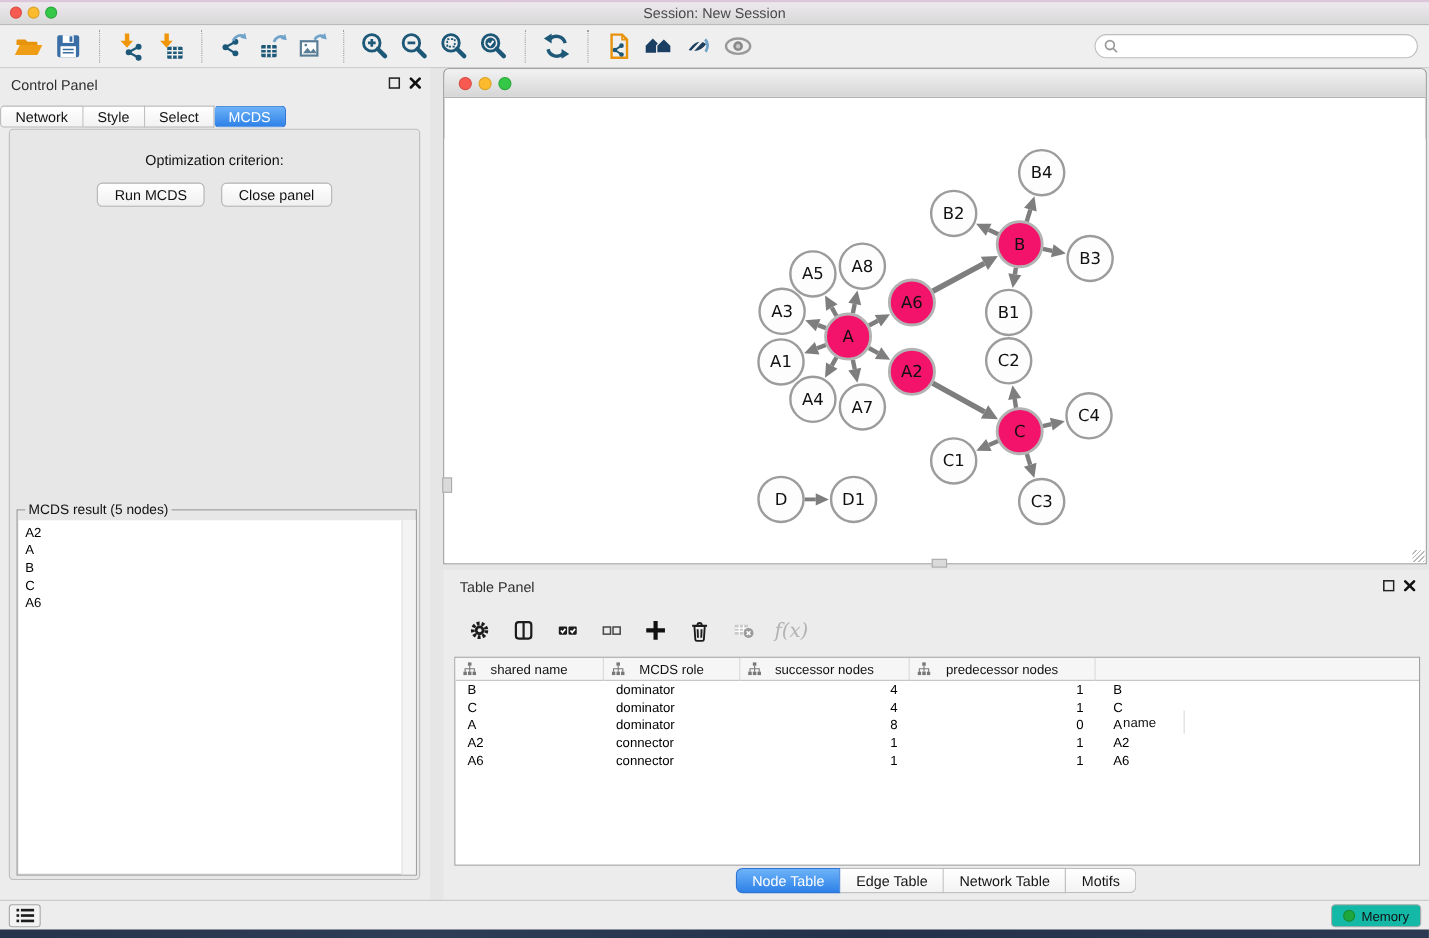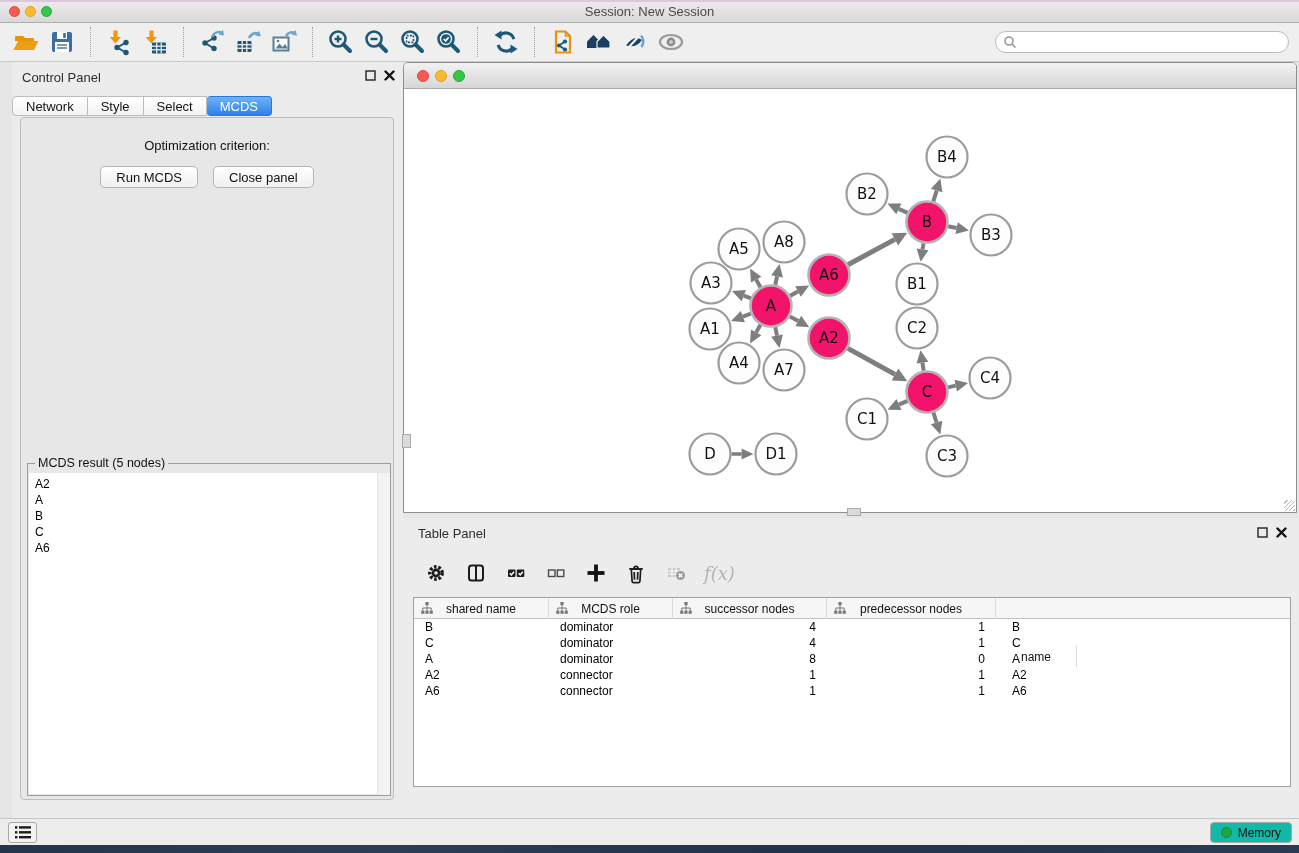--- a/index.html
+++ b/index.html
@@ -21,21 +21,21 @@
   
   .toolbar { position:absolute; top:23px; left:0; right:0; height:39px; background:#efefef;
     border-bottom:1px solid #c9c9c9; display:flex; align-items:center; padding:0 10px 0 8px; }
   .tb-icon { width:30px; height:30px; display:flex; align-items:center; justify-content:center; margin:0 3px; }
   .sep { width:0; height:30px; border-left:1px dotted #9f9f9f; margin:0 10px; }
   .search { margin-left:auto; width:294px; height:22px; background:#fff; border:1px solid #bdbdbd;
     border-radius:12px; display:flex; align-items:center; padding-left:7px; }
   .search input { border:none; outline:none; flex:1; height:18px; font-size:12px; background:transparent; margin-left:4px; }
 
   
-  .control-panel { position:absolute; left:0; top:62px; width:391px; height:756px; background:#ececec;margin-left:12px; }
+  .control-panel { position:absolute; left:0; top:62px; width:391px; height:756px; background:#ececec; }
   .cp-title { position:absolute; left:10px; top:8px; font-size:13px; color:#2e2e2e; }
   .panel-icons { position:absolute; right:8px; top:8px; display:flex; gap:8px; align-items:center; }
   .float-ic svg, .close-ic svg { display:block; }
   .cp-tabs { position:absolute; top:34px; left:0; right:0; display:flex; justify-content:flex-start; }
   .ctab { background:linear-gradient(#ffffff,#f2f2f2); border:1px solid #bcbcbc; border-left:none;
     padding:2px 13px; font-size:13px; color:#141414; height:20px; line-height:15px; }
   .ctab:first-child { border-left:1px solid #bcbcbc; border-radius:4px 0 0 4px; }
   .ctab:last-child { border-radius:0 4px 4px 0; }
   .ctab.sel { background:linear-gradient(#6db3f8,#2e81e8); color:#fff; border-color:#2e74d4; border-radius:4px; }
   .cp-body { position:absolute; left:8px; right:9px; top:55px; bottom:18px; background:#e7e7e7;
@@ -642,20 +642,26 @@
           </div>
           <div class="trow">
             <div class="td left" style="width: 135px;">A6</div>
             <div class="td left" style="width: 124px;">connector</div>
             <div class="td right" style="width: 154px;">1</div>
             <div class="td right" style="width: 169px;">1</div>
             <div class="td left" style="width: 81px;">A6</div>
           </div>
         </div>
     </div>
+    <div class="tp-tabs">
+        <div class="btab sel">Node Table</div>
+        <div class="btab">Edge Table</div>
+        <div class="btab">Network Table</div>
+        <div class="btab">Motifs</div>
+      </div>
   </div>
 
   <div class="status-bar">
     <div class="list-btn">
       <svg width="18" height="15" viewBox="0 0 18 15">
           <g fill="#1c1c1c">
             <rect x="1" y="1.2" width="2.4" height="2.4"></rect>
             <rect x="1" y="6.1" width="2.4" height="2.4"></rect>
             <rect x="1" y="11" width="2.4" height="2.4"></rect>
             <rect x="5" y="1.2" width="12" height="2.4"></rect>

